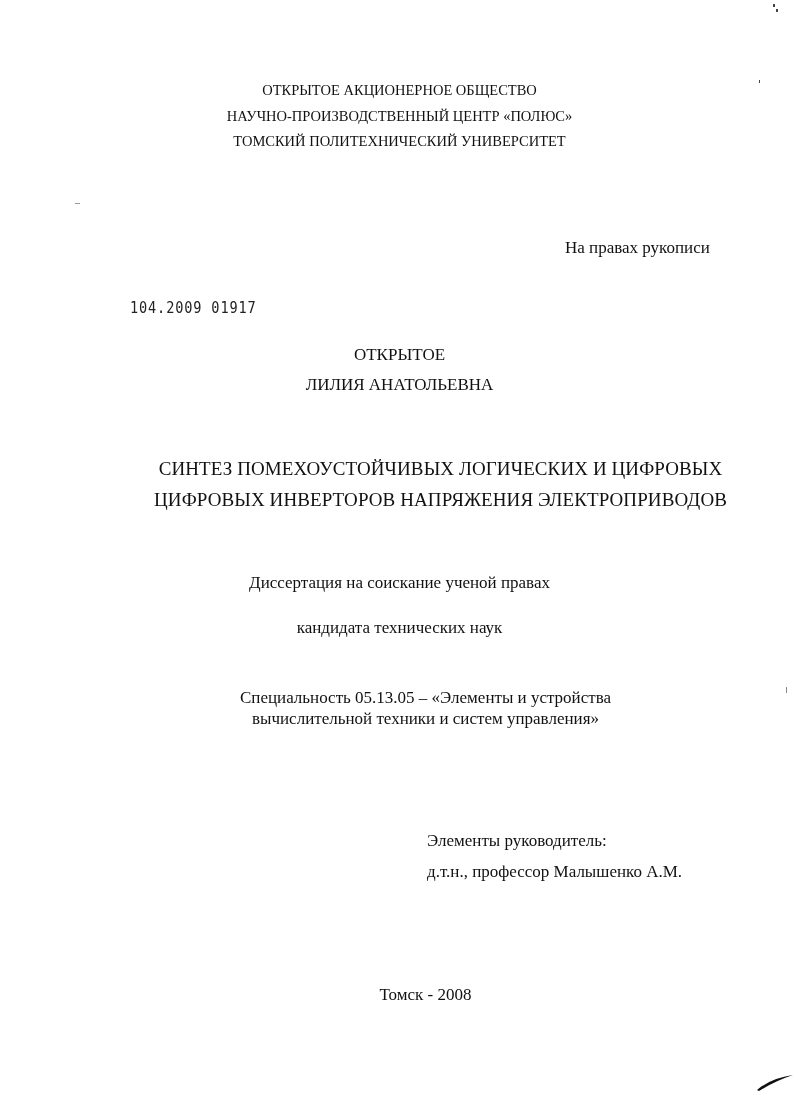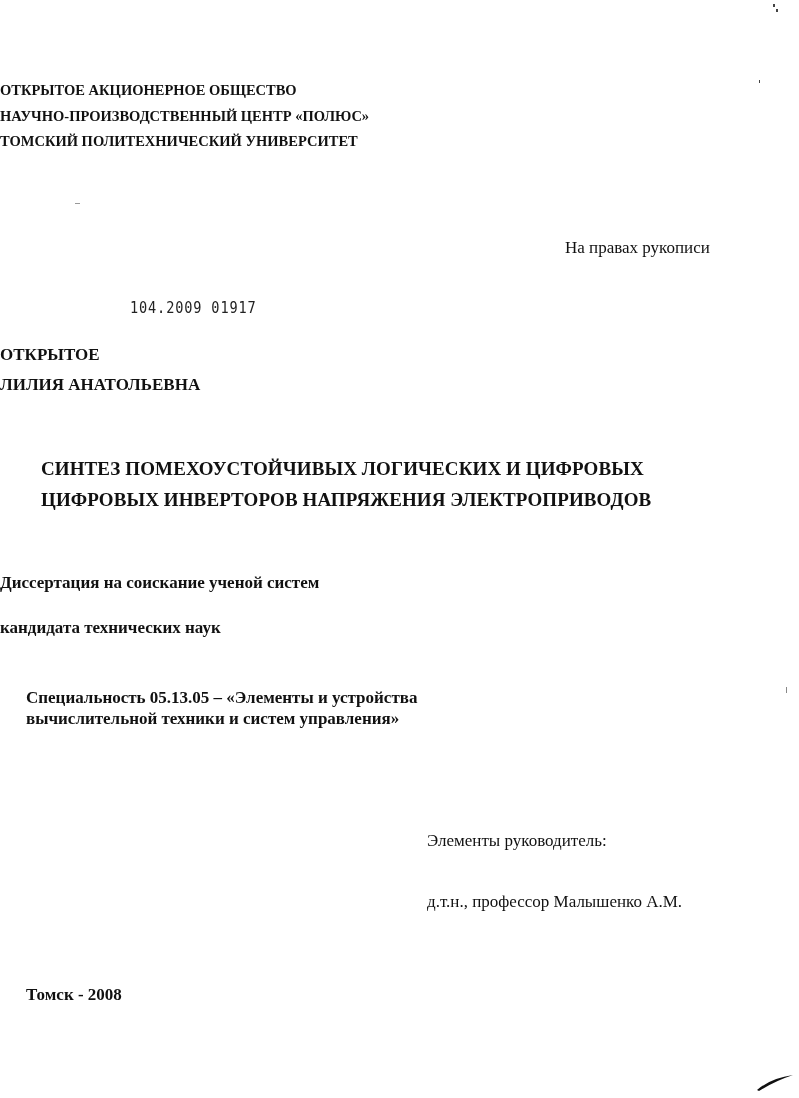--- a/index.html
+++ b/index.html
@@ -1,20 +1,20 @@
 <!DOCTYPE html>
 <html><head>
 <meta charset="utf-8">
 <style>
   html, body { margin: 0; padding: 0; }
   body {
     width: 799px; height: 1098px; background: #ffffff; position: relative; overflow: hidden;
     font-family: "Liberation Serif", "DejaVu Serif", serif; color: #111;
   }
-  .line { position: absolute; left: 0; width: 799px; text-align: left; font-weight: bold; white-space: nowrap; }
+  .line { position: absolute; left: 0; width: 799px; text-align: center; font-weight: normal; white-space: nowrap; }
   .caps { font-size: 14.5px; }
   .t16 { font-size: 17px; }
   .title { font-size: 19px; letter-spacing: 0.1px; margin-left: 41px; }
   .right { position: absolute; font-weight: normal; font-size: 17px; white-space: nowrap; }
   .stamp {
     position: absolute; left: 130px; top: 298px; font-family: "DejaVu Sans Mono", monospace;
     font-size: 16px; letter-spacing: 1px; transform: scaleX(0.85); transform-origin: left top; color: #222;
   }
   .mark { position: absolute; background: #444; }
 </style>
@@ -28,28 +28,28 @@
 <div class="right" style="left:565px; top:238px">На правах рукописи</div>
 
 <div class="stamp">104.2009 01917</div>
 
 <div class="line t16" style="top:345px">ОТКРЫТОЕ</div>
 <div class="line t16" style="top:375px">ЛИЛИЯ АНАТОЛЬЕВНА</div>
 
 <div class="line title" style="top:458px">СИНТЕЗ ПОМЕХОУСТОЙЧИВЫХ ЛОГИЧЕСКИХ И ЦИФРОВЫХ</div>
 <div class="line title" style="top:489px">ЦИФРОВЫХ ИНВЕРТОРОВ НАПРЯЖЕНИЯ ЭЛЕКТРОПРИВОДОВ</div>
 
-<div class="line t16" style="top:573px">Диссертация на соискание ученой систем</div>
+<div class="line t16" style="top:573px">Диссертация на соискание ученой правах</div>
 <div class="line t16" style="top:618px">кандидата технических наук</div>
 
 <div class="line t16" style="top:688px; left:26px">Специальность  05.13.05 – «Элементы и устройства</div>
 <div class="line t16" style="top:709px; left:26px">вычислительной  техники и систем управления»</div>
 
 <div class="right" style="left:427px; top:831px">Элементы руководитель:</div>
-<div class="right" style="left:427px; top:892px">д.т.н., профессор Малышенко А.М.</div>
+<div class="right" style="left:427px; top:862px">д.т.н., профессор Малышенко А.М.</div>
 
 <div class="line t16" style="top:985px; left:26px">Томск - 2008</div>
 
 <div class="mark" style="left:773px; top:4px; width:2px; height:3px;"></div>
 <div class="mark" style="left:776px; top:9px; width:2px; height:3px;"></div>
 <div class="mark" style="left:759px; top:80px; width:1px; height:3px;"></div>
 <div class="mark" style="left:75px; top:203px; width:5px; height:1px; background:#999;"></div>
 <div class="mark" style="left:786px; top:687px; width:1px; height:6px; background:#888;"></div>
 <svg style="position:absolute; left:755px; top:1072px;" width="40" height="20" viewBox="0 0 40 20">
   <path d="M2 18 Q16 6 38 3 Q20 9 4 19 Z" fill="#111"></path>

